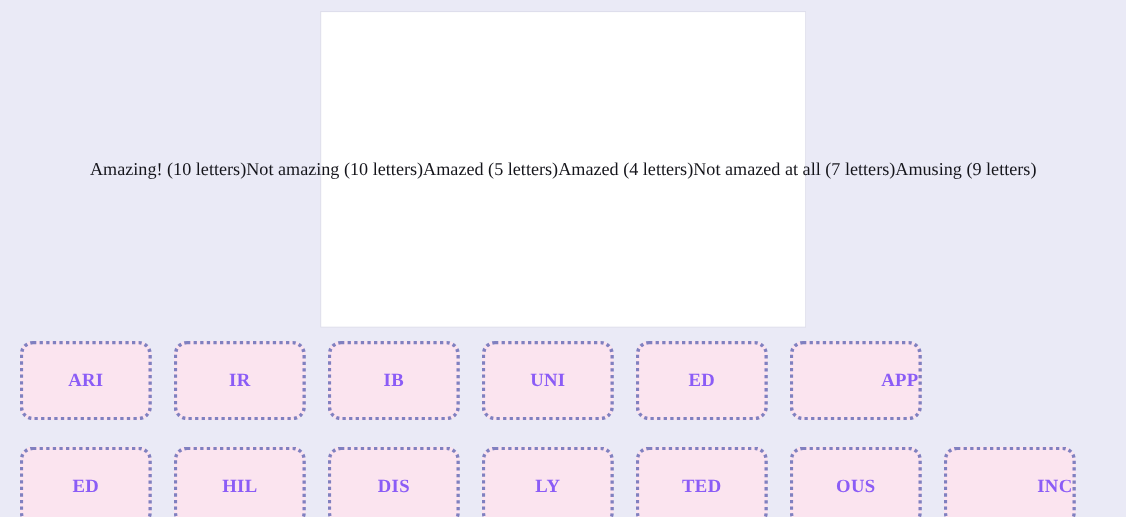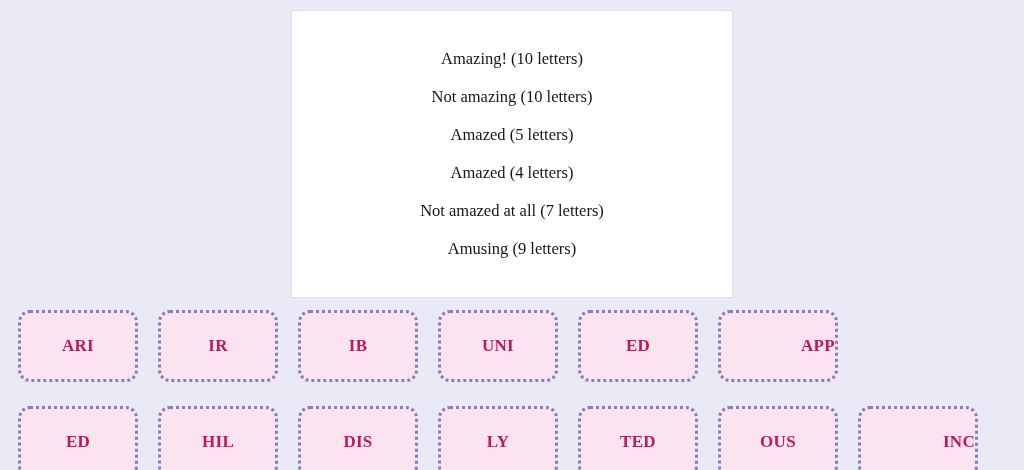--- a/index.html
+++ b/index.html
@@ -26,21 +26,21 @@
   .card {
     position: absolute;
     left: 291px;
     top: 10px;
     width: 442px;
     height: 288px;
     box-sizing: border-box;
     background: #ffffff;
     border: 1px solid #dedeec;
     display: flex;
-    flex-direction: column;
+    flex-direction: row;
     align-items: center;
     justify-content: center;
     padding: 8px 0;
   }
   .card-line {
     font-family: "Liberation Serif", "DejaVu Serif", serif;
     font-size: 16.5px;
     line-height: 38px;
     color: #14141a;
     text-align: center;
@@ -72,21 +72,21 @@
     align-items: center;
     justify-content: center;
     cursor: pointer;
   }
   .tile:last-child { margin-right: 16px; justify-content: flex-end; }
   .tile-label {
     font-family: "Liberation Serif", "DejaVu Serif", serif;
     font-weight: bold;
     font-size: 17px;
     letter-spacing: 0.3px;
-    color: #be185d;
+    color: #8b5cf6;
     user-select: none;
   }
 </style>
 </head>
 <body>
 
 <div class="stage">
 
   <div class="card">
     <div class="card-line">Amazing! (10 letters)</div>

